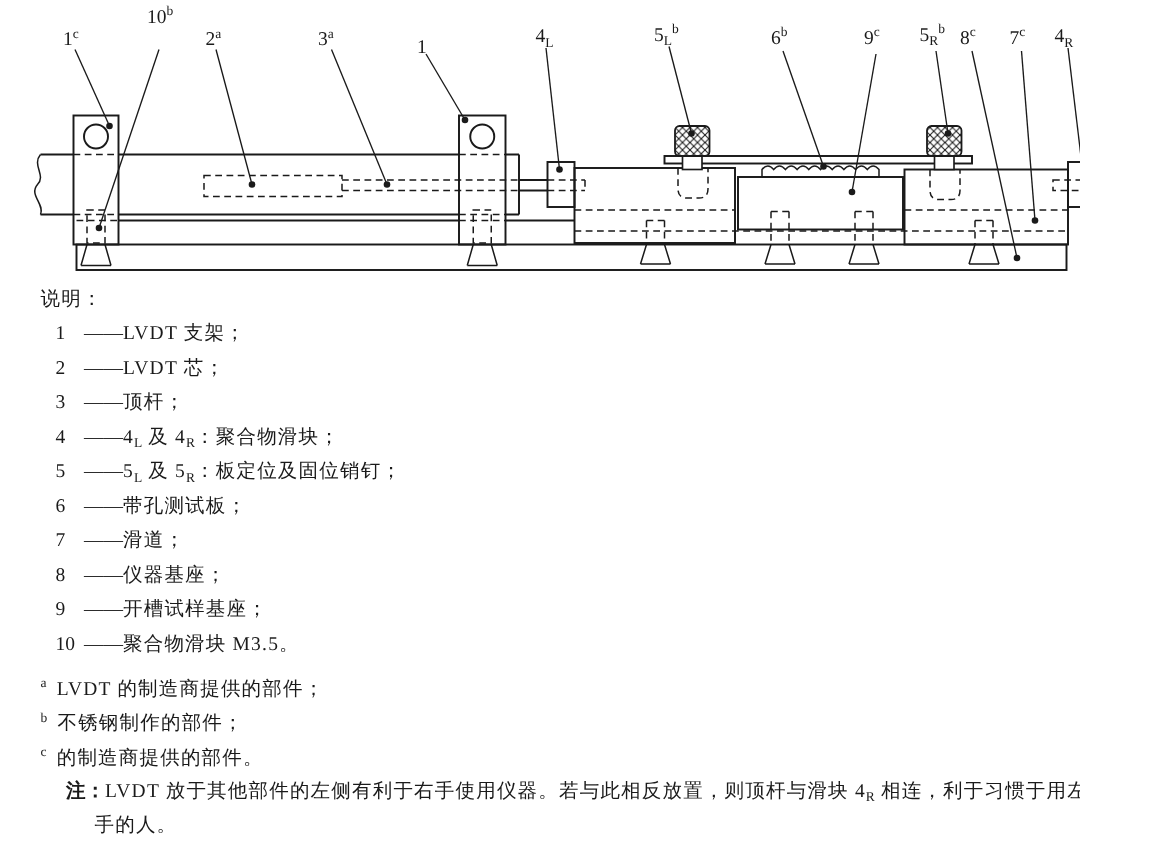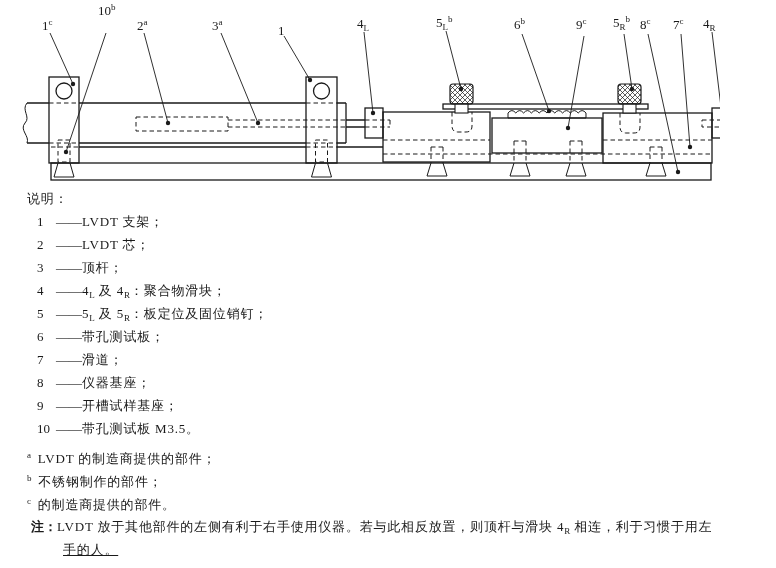--- a/index.html
+++ b/index.html
@@ -16,23 +16,23 @@
   .callout .sp{font-size:9px;vertical-align:5px;}
   .legend{position:absolute;left:27px;top:192px;width:740px;font-size:13px;line-height:14px;letter-spacing:0.8px;}
   .lg-title{position:absolute;left:0;top:0;text-align:center;}
   .lg-line{position:absolute;left:0;white-space:nowrap;margin-left:10px;}
   .lg-line .num{display:inline-block;width:19px;letter-spacing:0;}
   .dash{letter-spacing:0;}
   .sb{font-size:9px;vertical-align:-3px;letter-spacing:0;}
   .sp{font-size:9px;vertical-align:5px;letter-spacing:0;}
   .fn-line{position:absolute;left:0;white-space:nowrap;}
   .fn-marker{font-size:9px;vertical-align:5px;margin-right:6px;}
-  .note{position:absolute;left:4px;white-space:nowrap;}
+  .note{position:absolute;left:17px;white-space:nowrap;}
   .note .nlabel{font-weight:bold;letter-spacing:0;}
-  .note2{position:absolute;left:36px;white-space:nowrap;text-decoration:underline;}
+  .note2{position:absolute;left:36px;white-space:nowrap;}
   svg .ln{stroke:#1a1a1a;fill:none;stroke-width:1.3px;}
   svg .thin{stroke:#1a1a1a;fill:none;stroke-width:1px;}
   svg .dsh{stroke:#1a1a1a;fill:none;stroke-width:1px;stroke-dasharray:4.5,3;}
   svg .leader{stroke:#1a1a1a;fill:none;stroke-width:0.9px;}
   svg .wfill{fill:#fff;stroke:#1a1a1a;stroke-width:1.1px;}
 </style>
 </head>
 <body>
 
 <div class="page">
@@ -177,21 +177,21 @@
 
     <div class="lg-line" style="top:23px"><span class="num">1</span><span class="dash">——</span><span>LVDT 支架；</span></div>
     <div class="lg-line" style="top:46px"><span class="num">2</span><span class="dash">——</span><span>LVDT 芯；</span></div>
     <div class="lg-line" style="top:69px"><span class="num">3</span><span class="dash">——</span><span>顶杆；</span></div>
     <div class="lg-line" style="top:92px"><span class="num">4</span><span class="dash">——</span><span>4</span><span class="sb">L</span><span> 及 4</span><span class="sb">R</span><span>：聚合物滑块；</span></div>
     <div class="lg-line" style="top:115px"><span class="num">5</span><span class="dash">——</span><span>5</span><span class="sb">L</span><span> 及 5</span><span class="sb">R</span><span>：板定位及固位销钉；</span></div>
     <div class="lg-line" style="top:138px"><span class="num">6</span><span class="dash">——</span><span>带孔测试板；</span></div>
     <div class="lg-line" style="top:161px"><span class="num">7</span><span class="dash">——</span><span>滑道；</span></div>
     <div class="lg-line" style="top:184px"><span class="num">8</span><span class="dash">——</span><span>仪器基座；</span></div>
     <div class="lg-line" style="top:207px"><span class="num">9</span><span class="dash">——</span><span>开槽试样基座；</span></div>
-    <div class="lg-line" style="top:230px"><span class="num">10</span><span class="dash">——</span><span>带孔测试板 M3.5。</span></div>
+    <div class="lg-line" style="top:230px"><span class="num">10</span><span class="dash">——</span><span>聚合物滑块 M3.5。</span></div>
 
     <div class="fn-line" style="top:256px"><span class="fn-marker">a</span><span>LVDT 的制造商提供的部件；</span></div>
     <div class="fn-line" style="top:279px"><span class="fn-marker">b</span><span>不锈钢制作的部件；</span></div>
     <div class="fn-line" style="top:302px"><span class="fn-marker">c</span><span>的制造商提供的部件。</span></div>
 
     <div class="note" style="top:328px"><span class="nlabel">注：</span><span>LVDT 放于其他部件的左侧有利于右手使用仪器。若与此相反放置，则顶杆与滑块 4</span><span class="sb">R</span><span> 相连，利于习惯于用左</span></div>
     <div class="note2" style="top:351px"><span>手的人。</span></div>
   </div>
 
 </div>

